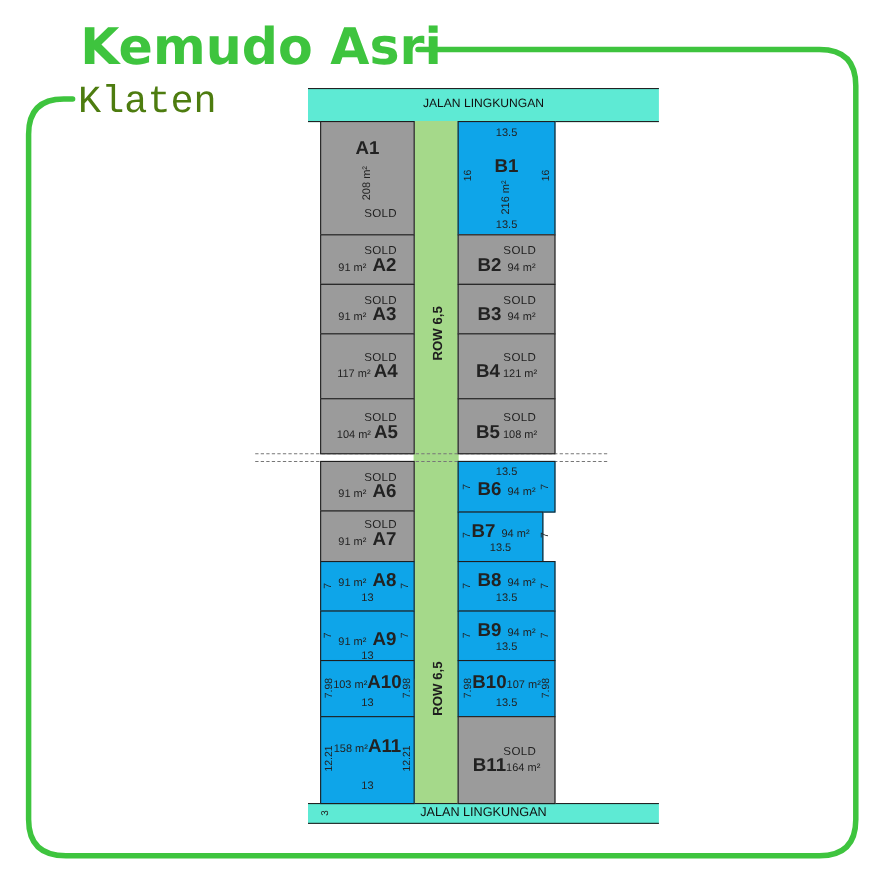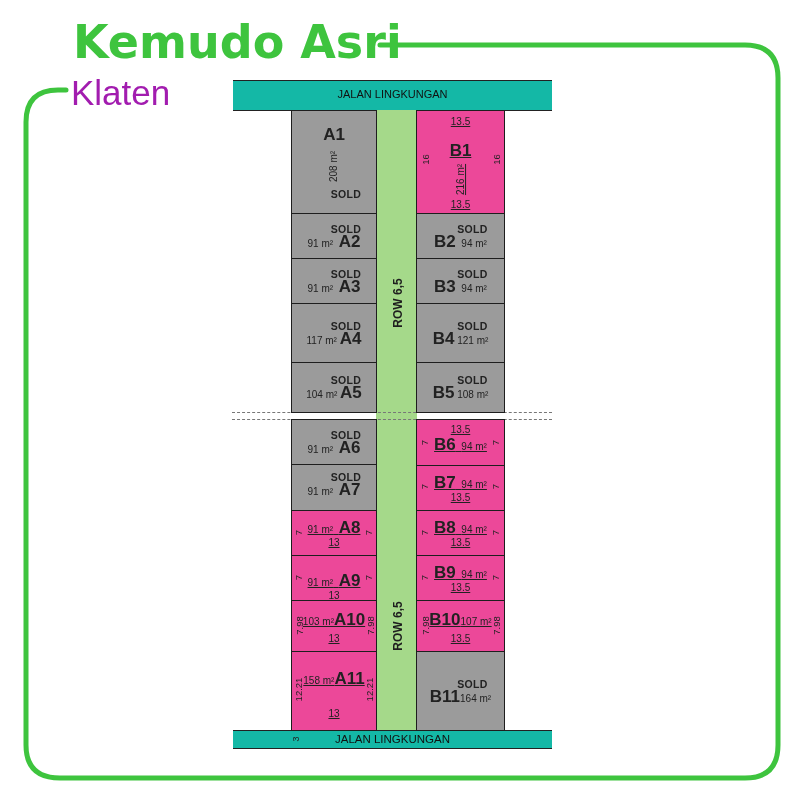--- a/index.html
+++ b/index.html
@@ -1,27 +1,27 @@
 <!DOCTYPE html>
 <html><head>
 <meta charset="utf-8">
 <style>
   html, body { margin: 0; padding: 0; }
   body { width: 804px; height: 804px; position: relative; background: #ffffff; overflow: hidden; font-family: "Liberation Sans", sans-serif; }
   .abs { position: absolute; }
   .title { left: 73px; top: 14px; font-size: 46px; font-weight: bold; color: #3ec43e; font-family: "DejaVu Sans", sans-serif; letter-spacing: 0px; line-height: 56px; }
-  .subtitle { left: 71px; top: 72px; font-size: 35px; color: #a21caf; font-family: Liberation Sans, sans-serif; font-weight: normal; line-height: 42px; }
+  .subtitle { left: 71px; top: 72px; font-size: 35px; color: #4d7c0f; font-family: Liberation Mono, monospace; font-weight: normal; line-height: 42px; }
   .frame-svg { left: 0; top: 0; width: 804px; height: 804px; }
-  .road { background: #14b8a6; border-top: 1.5px solid #222; border-bottom: 1.5px solid #222; box-sizing: border-box; }
+  .road { background: #5eead4; border-top: 1.5px solid #222; border-bottom: 1.5px solid #222; box-sizing: border-box; margin-left: 47px; }
   .road-label { font-size: 11px; color: #111; text-align: center; width: 100%; display: block; }
   .road-v { background: #a5d98a; }
   .plot { position: absolute; box-sizing: border-box; border: 1.5px solid #1e1e1e; display: flex; flex-direction: column; align-items: center; justify-content: center; font-size: 10px; color: #222; }
   .plot.sold { background: #9b9b9b; }
-  .plot.avail { background: #ec4899; text-decoration: underline; }
-  .plot .sold-tag { font-weight: bold; font-size: 10.5px; letter-spacing: 0.3px; line-height: 12px; padding-left: 24px; }
+  .plot.avail { background: #0ea5e9; }
+  .plot .sold-tag { font-weight: normal; font-size: 10.5px; letter-spacing: 0.3px; line-height: 12px; padding-left: 24px; }
   .plot .line { line-height: 13px; white-space: nowrap; }
   .plot .id { font-weight: bold; font-size: 17px; }
   .plot .area { font-size: 10px; }
   .dim { position: absolute; font-size: 9.5px; color: #222; white-space: nowrap; }
   .vert { transform: rotate(-90deg); transform-origin: center center; }
   .row-label { position: absolute; font-weight: bold; font-size: 12px; color: #1e1e1e; white-space: nowrap; transform: rotate(-90deg); }
   .dash { position: absolute; height: 0; border-top: 1px dashed #777; }
 </style>
 </head>
 <body>
@@ -142,21 +142,21 @@
   <span class="line"><span class="id">B5</span>&nbsp;<span class="area">108 m²</span></span>
 </div>
 
 <div class="plot avail" style="left:416px; top:419px; width:89px; height:47px; justify-content:flex-start; padding-top:3px;">
   <span class="line">13.5</span>
   <span class="line" style="margin-top:2px;"><span class="id">B6</span>&nbsp;&nbsp;<span class="area">94 m²</span></span>
 </div>
 <div class="dim vert" style="left:422px; top:437px;">7</div>
 <div class="dim vert" style="left:493px; top:437px;">7</div>
 
-<div class="plot avail" style="left:416px; top:465px; width:89px; height:46px;">
+<div class="plot avail" style="left:416px; top:465px; width:78px; height:46px;">
   <span class="line" style="margin-top:4px;"><span class="id">B7</span>&nbsp;&nbsp;<span class="area">94 m²</span></span>
   <span class="line">13.5</span>
 </div>
 <div class="dim vert" style="left:422px; top:481px;">7</div>
 <div class="dim vert" style="left:493px; top:481px;">7</div>
 
 <div class="plot avail" style="left:416px; top:510px; width:89px; height:46px;">
   <span class="line" style="margin-top:4px;"><span class="id">B8</span>&nbsp;&nbsp;<span class="area">94 m²</span></span>
   <span class="line">13.5</span>
 </div>

